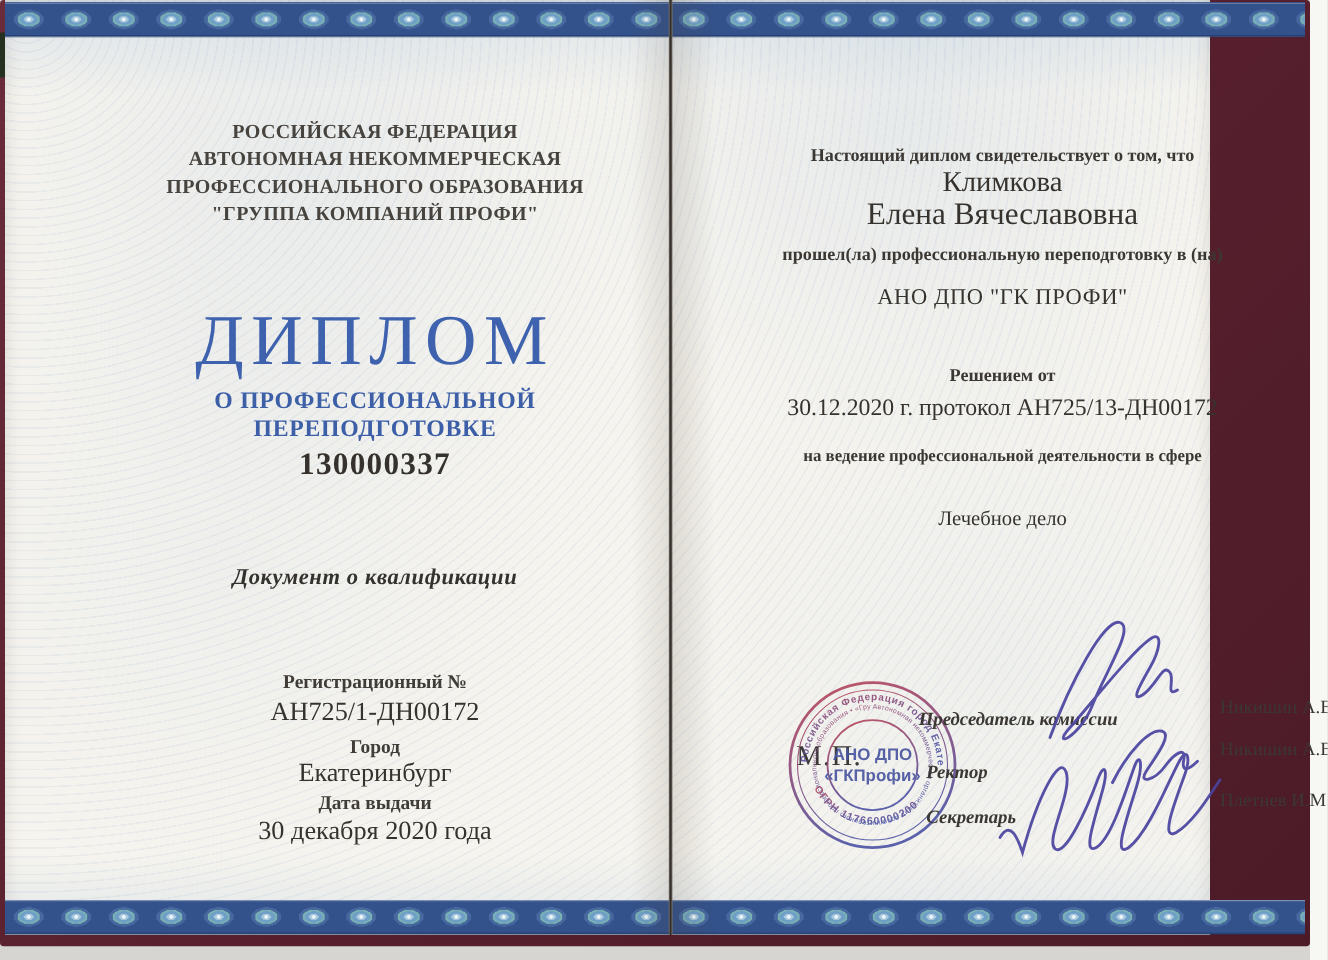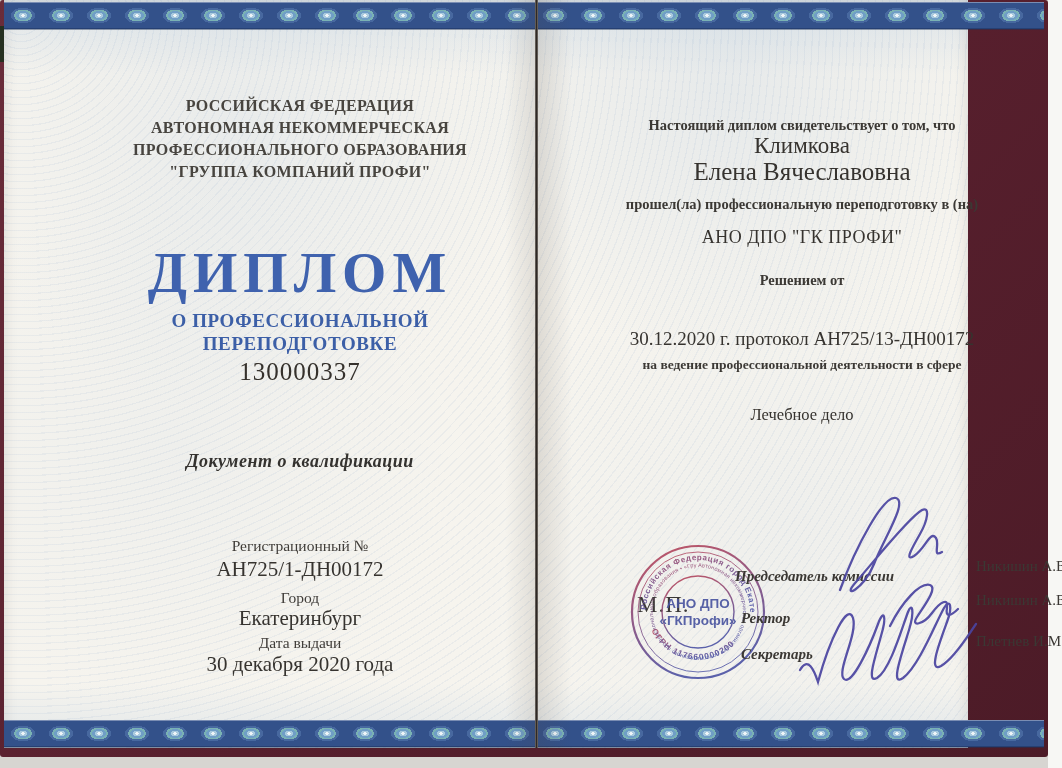--- a/index.html
+++ b/index.html
@@ -45,25 +45,25 @@
   
   .spine{left:531px;top:0;width:3px;height:748px;background:linear-gradient(90deg,#7a736c,#2e2926,#7a736c);}
   .spine-shade-l{left:501px;top:0;width:30px;height:748px;background:linear-gradient(90deg,rgba(80,70,60,0),rgba(80,70,60,.13));}
   .spine-shade-r{left:534px;top:0;width:34px;height:748px;background:linear-gradient(90deg,rgba(80,70,60,.15),rgba(80,70,60,0));}
 
   .col{position:absolute;text-align:center;color:#3a3734;}
   .col-left{left:66px;width:460px;}
   .col-right{left:566px;width:464px;margin-top:16px;}
 
   .hdr{font-size:16px;font-weight:700;line-height:22px;color:#47443f;letter-spacing:.3px;}
-  .title{font-size:57px;font-weight:700;letter-spacing:6px;color:#3f62ae;}
+  .title{font-size:57px;font-weight:400;letter-spacing:6px;color:#3f62ae;}
   .subtitle{font-size:19px;font-weight:700;color:#3c5fa7;letter-spacing:.6px;line-height:23px;}
-  .blank-no{font-size:25px;color:#35312c;letter-spacing:1px;}
+  .blank-no{font-size:25px;color:#35312c;letter-spacing:1px;font-weight:bold;}
   .qual{font-size:18px;font-style:italic;font-weight:700;color:#34322f;letter-spacing:.5px;}
-  .lbl{font-size:15.5px;font-weight:400;color:#403d39;}
+  .lbl{font-size:15.5px;font-weight:700;color:#403d39;}
   .val{font-size:21px;color:#36332f;}
   .small-b{font-size:14.5px;font-weight:700;color:#3b3834;}
   .name1{font-size:23px;color:#36332f;text-align:center;}
   .name2{font-size:25px;color:#36332f;}
   .org{font-size:18px;color:#36332f;letter-spacing:.5px;}
   .proto{font-size:19px;color:#36332f;}
   .field{font-size:16.5px;color:#36332f;}
   .role{font-size:15px;font-weight:700;font-style:italic;color:#3b3834;position:absolute;white-space:nowrap;}
   .sig-name{font-size:15px;color:#3b3834;position:absolute;white-space:nowrap;}
   .mp{font-size:23px;color:#3a3836;letter-spacing:1px;}
@@ -107,22 +107,22 @@
 
   <div class="col col-left lbl" style="top:634px">Дата выдачи</div>
   <div class="col col-left val" style="top:652px">30 декабря 2020 года</div>
 
   <div class="col col-right small-b" style="top:101px">Настоящий диплом свидетельствует о том, что</div>
   <div class="col col-right name1" style="top:117px">Климкова</div>
   <div class="col col-right name2" style="top:142px">Елена Вячеславовна</div>
   <div class="col col-right small-b" style="top:180px">прошел(ла) профессиональную переподготовку в (на)</div>
   <div class="col col-right org" style="top:211px">АНО ДПО "ГК ПРОФИ"</div>
 
-  <div class="col col-right small-b" style="top:256px">Решением от</div>
-  <div class="col col-right proto" style="top:312px">30.12.2020 г. протокол АН725/13-ДН00172</div>
+  <div class="col col-right small-b" style="top:277px">Решением от</div>
+  <div class="col col-right proto" style="top:300px">30.12.2020 г. протокол АН725/13-ДН00172</div>
   <div class="col col-right small-b" style="top:341px;font-size:13.5px">на ведение профессиональной деятельности в сфере</div>
 
   <div class="col col-right field" style="top:389px">Лечебное дело</div>
 
   <div class="abs mp" style="left:633px;top:592px">М.П.</div>
 
   <div class="abs" style="left:623px;top:541px;width:142px;height:142px;opacity:.92">
     <svg width="142" height="142" viewBox="0 0 142 142">
       <defs>
         <linearGradient id="inkgrad" x1="0" y1="0" x2="0.35" y2="1">

